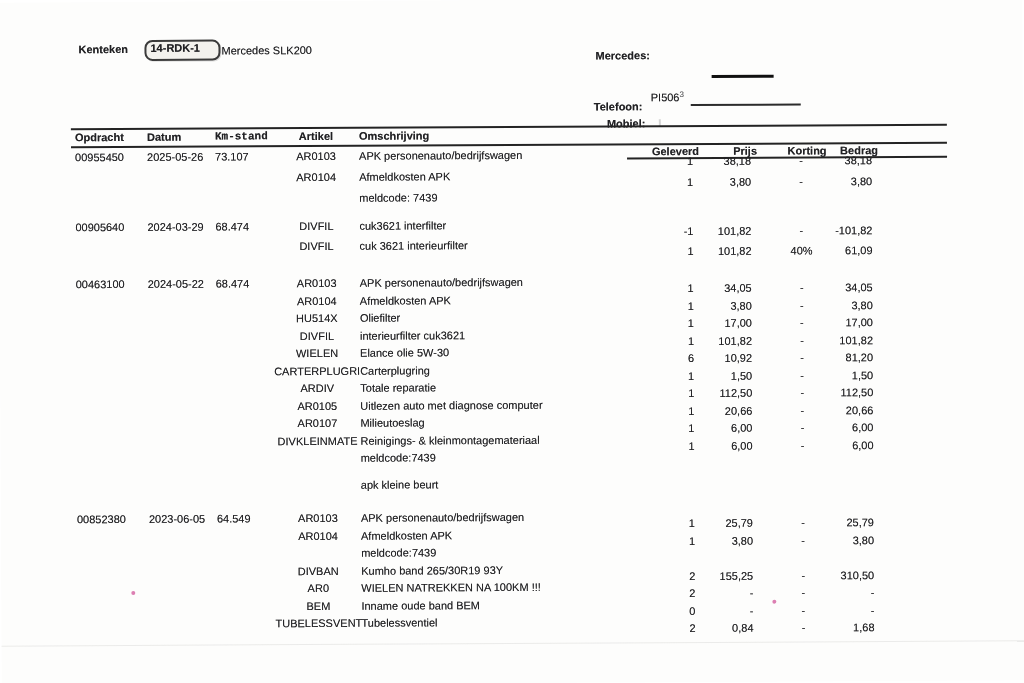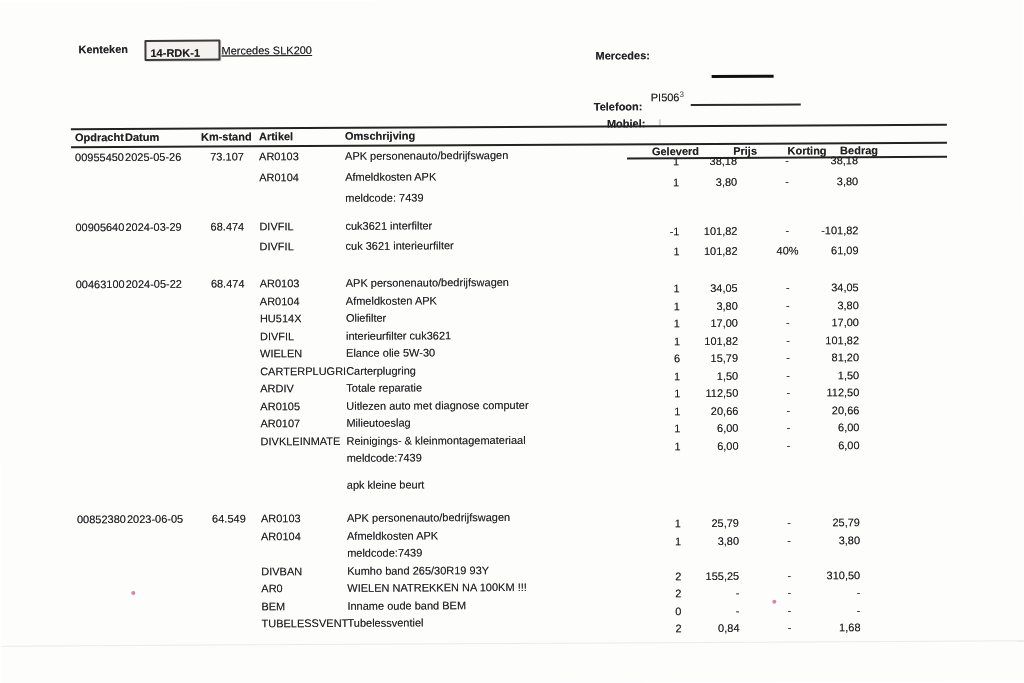--- a/index.html
+++ b/index.html
@@ -12,22 +12,22 @@
     font-size:11px;line-height:12px;
     transform:rotate(-0.3deg);transform-origin:50% 50%;
   }
   .abs{position:absolute;white-space:nowrap;}
   .bold{font-weight:bold;}
   .soft{text-shadow:0 0 .4px rgba(30,30,30,.55);}
 
   
   .kenteken-box{
     position:absolute;left:146px;top:38px;width:68px;height:17px;
-    border:2px solid #3b3b3b;background:#f3f2ee;border-radius:1px;
-    display:flex;align-items:flex-end;padding-left:4px;
+    border:2px solid #3b3b3b;background:#f3f2ee;border-radius:8px;
+    display:flex;align-items:flex-start;padding-left:4px;
     font-weight:600;box-shadow:1px 1px 0 rgba(0,0,0,.12);
   }
   .redact{position:absolute;background:#101010;}
   .rule{position:absolute;background:#232323;height:2px;}
   .tick{position:absolute;width:2px;height:7px;background:#b9b9b9;opacity:.6;}
   sup.deb{font-size:8px;opacity:.7;vertical-align:4px;}
 
   
   .hdr-row{position:absolute;left:0;width:1024px;display:flex;
     padding-left:76px;box-sizing:border-box;font-weight:bold;}
@@ -35,46 +35,46 @@
   .hdr-right{top:146px;padding-left:634px;}
   .tbody{position:absolute;top:149px;left:0;width:1024px;}
   .row{display:flex;padding-left:76px;box-sizing:border-box;height:17.5px;align-items:flex-start;}
   .blk-b1 .row{height:21px;}
   .blk-b2 .row{height:20px;}
   .blk-b2{margin-top:7px;}
   .blk-b3{margin-top:17px;}
   .blk-b4{margin-top:16px;}
   .row.gap-above{margin-top:9px;}
   .c{display:block;white-space:nowrap;overflow:visible;}
-  .o{width:50px;}
-  .d{width:76px;}
-  .k{width:52px;text-align:center;}
-  .hdr-left .k{text-align:left;}
-  .a{width:86px;margin-left:6px;}
+  .o{width:72px;}
+  .d{width:68px;}
+  .k{width:52px;text-align:left;}
+  .hdr-left .k{text-align:center;font-family:Liberation Mono, monospace;}
+  .a{width:86px;margin-left:6px;text-align:center;}
   .m{width:268px;}
   .g{width:66px;text-align:right;}
   .p{width:58px;text-align:right;}
   .t{width:60px;margin-left:20px;text-align:center;}
   .b{width:41px;text-align:right;}
   .rv{position:relative;top:7px;}
 
   
   .dot{position:absolute;width:4px;height:4px;border-radius:50%;background:#d668a4;opacity:.85;}
   .fold{position:absolute;left:0;top:643px;width:1024px;height:1px;background:#dddddb;opacity:.55;}
 </style>
 </head>
 <body>
 
 <div class="sheet soft">
 
   <span class="abs bold" style="left:80px;top:41px;">Kenteken</span>
   <div class="kenteken-box">
     <span>14-RDK-1</span>
   </div>
-  <span class="abs" style="left:223px;top:43px;text-decoration:underline;">Mercedes SLK200</span>
+  <span class="abs" style="left:223px;top:43px;">Mercedes SLK200</span>
 
   <span class="abs bold" style="left:597px;top:50px;">Mercedes:</span>
   <span class="abs" style="left:652px;top:50px;margin-top:40px;"><span>PI506</span><sup class="deb">3</sup></span>
   <div class="redact" style="left:713px;top:76px;width:62px;height:3px;"></div>
   <span class="abs bold" style="left:595px;top:101px;">Telefoon:</span>
   <div class="redact" style="left:692px;top:105px;width:110px;height:2px;background:#2c2c2c;"></div>
   <span class="abs bold" style="left:608px;top:118px;">Mobiel:</span>
   <div class="tick" style="left:660px;top:120px;"></div>
 
   <div class="rule" style="left:72px;top:126px;width:876px;"></div>
@@ -200,21 +200,21 @@
         <span class="c t rv">-</span>
         <span class="c b rv">101,82</span>
       </div>
       <div class="row">
         <span class="c o"></span>
           <span class="c d"></span>
           <span class="c k"></span>
         <span class="c a">WIELEN</span>
         <span class="c m">Elance olie 5W-30</span>
         <span class="c g rv">6</span>
-        <span class="c p rv">15,79</span>
+        <span class="c p rv">10,92</span>
         <span class="c t rv">-</span>
         <span class="c b rv">81,20</span>
       </div>
       <div class="row">
         <span class="c o"></span>
           <span class="c d"></span>
           <span class="c k"></span>
         <span class="c a">CARTERPLUGRI</span>
         <span class="c m">Carterplugring</span>
         <span class="c g rv">1</span>

